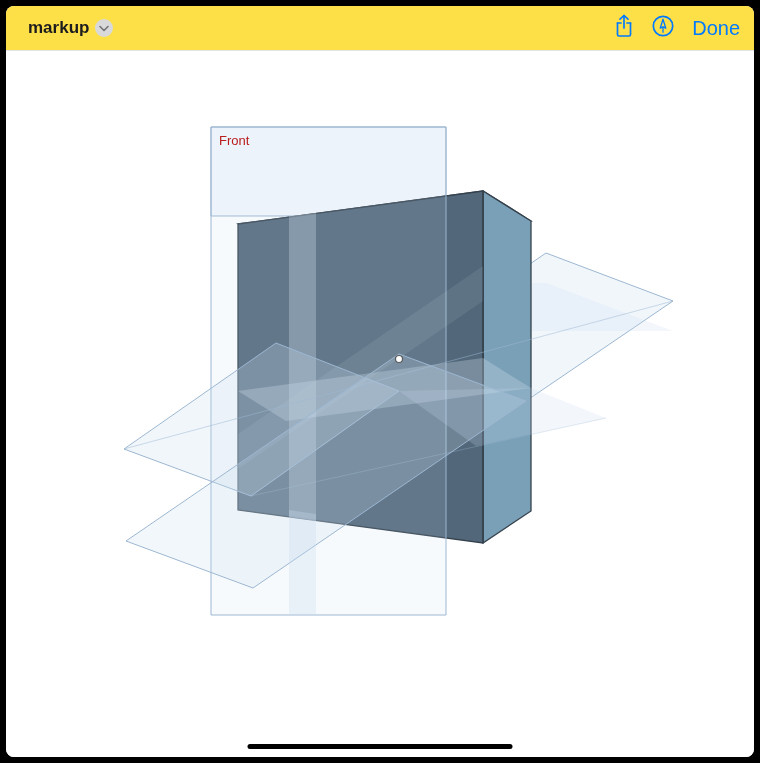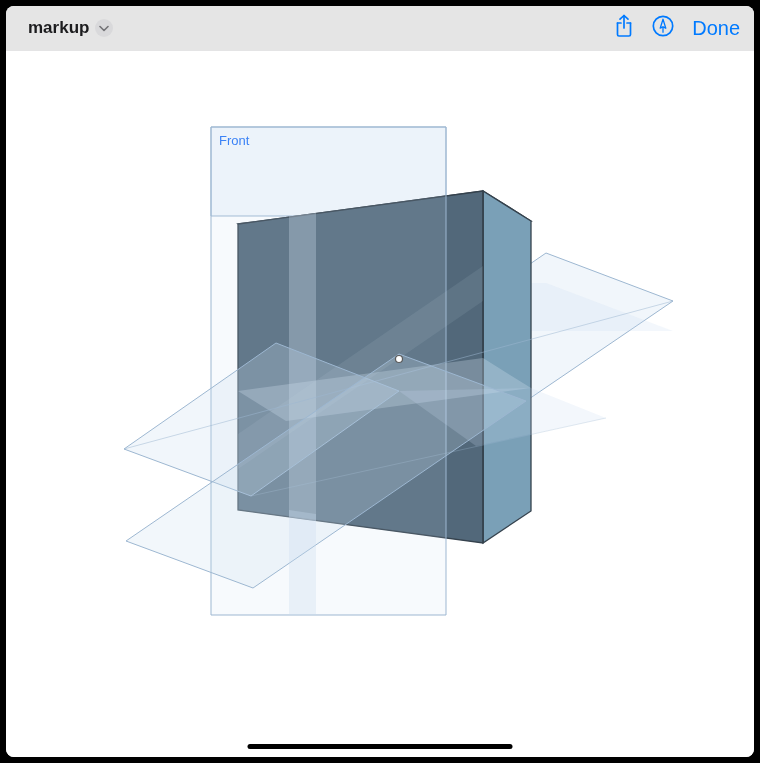--- a/index.html
+++ b/index.html
@@ -22,21 +22,21 @@
       right: 6px;
       bottom: 6px;
       background: #fff;
       border-radius: 8px;
       overflow: hidden;
       display: flex;
       flex-direction: column;
     }
     .toolbar {
       height: 45px;
-      background: #e5e5e5;
+      background: #fde047;
       display: flex;
       align-items: center;
       padding: 0 14px 0 22px;
       border-bottom: 1px solid #e4e4e5;
     }
     .toolbar-left {
       display: flex;
       align-items: center;
       gap: 6px;
     }
@@ -84,21 +84,21 @@
       position: relative;
     }
     .viewport-svg {
       position: absolute;
       top: 0;
       left: 0;
     }
     .plane-label {
       position: absolute;
       font-size: 13px;
-      color: #3b82f6;
+      color: #b91c1c;
       font-weight: 400;
     }
     .home-indicator {
       position: absolute;
       bottom: 8px;
       left: 50%;
       transform: translateX(-50%);
       width: 265px;
       height: 5px;
       background: #000;

